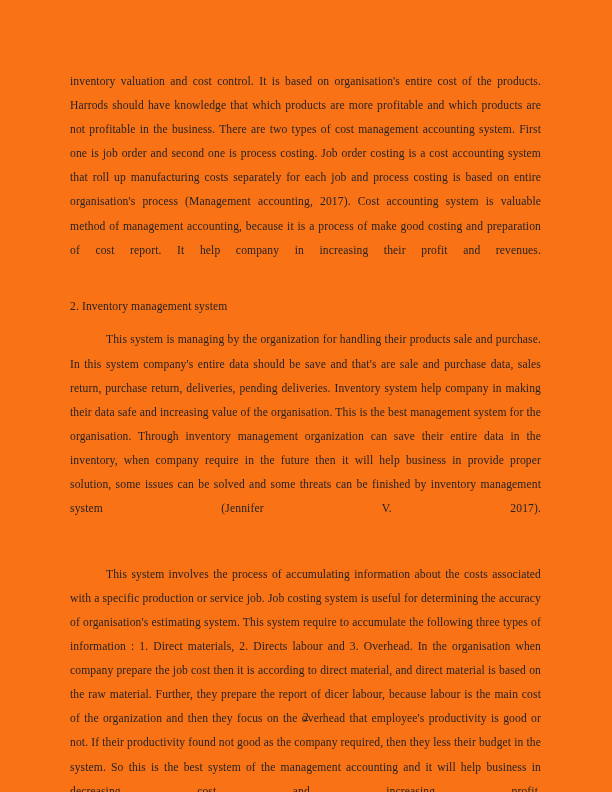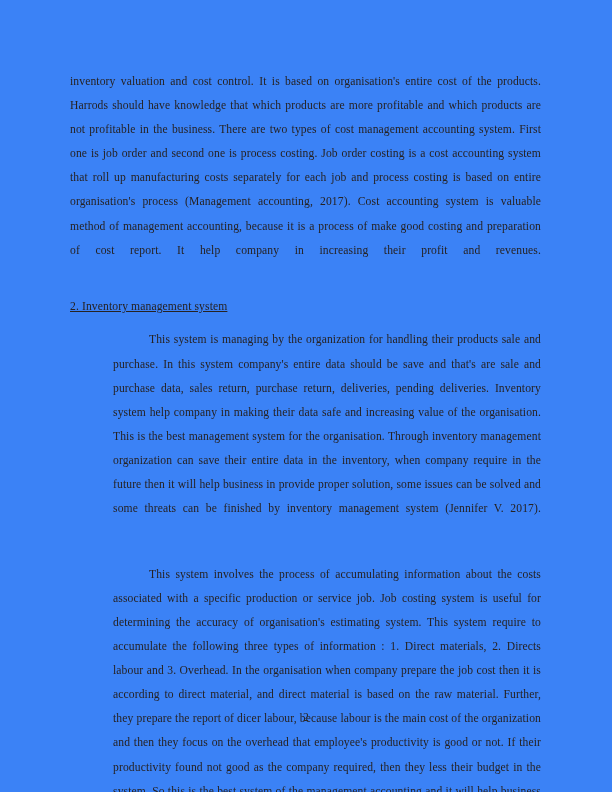--- a/index.html
+++ b/index.html
@@ -15,21 +15,21 @@
     overflow: hidden;
     font-family: "Liberation Serif", "DejaVu Serif", serif;
     color: #231f20;
     -webkit-font-smoothing: antialiased;
   }
   .page {
     position: absolute;
     top: 0; left: 0;
     width: 612px;
     height: 792px;
-    background: #3b82f6;
+    background: #f97316;
   }
   .content {
     position: absolute;
     left: 70px;
     top: 70px;
     width: 471px;
   }
   p {
     margin: 0;
     padding: 0;
@@ -44,26 +44,24 @@
   p.body {
     text-align: justify;
   }
   p.body::after {
     content: "";
     display: inline-block;
     width: 100%;
   }
   p.indent {
     text-indent: 36px;
-    margin-left: 43px;
   }
   p.heading {
     text-align: left;
     text-indent: 0;
-    text-decoration: underline;
   }
   p.heading::after { content: none; display: none; }
   .gap-sm { height: 8.5px; }
   .gap-md { height: 9px; }
   .page-number {
     position: absolute;
     left: 0;
     top: 711px;
     width: 612px;
     text-align: center;

